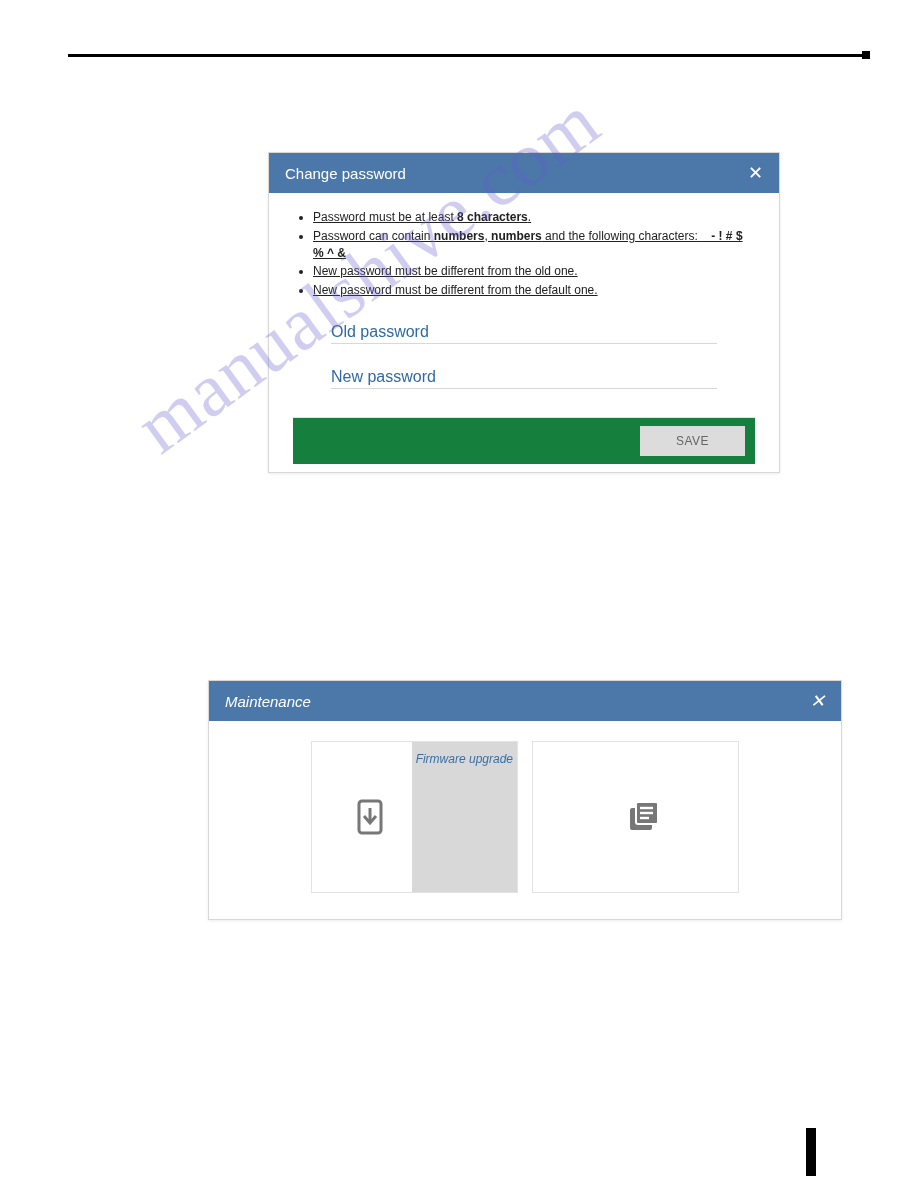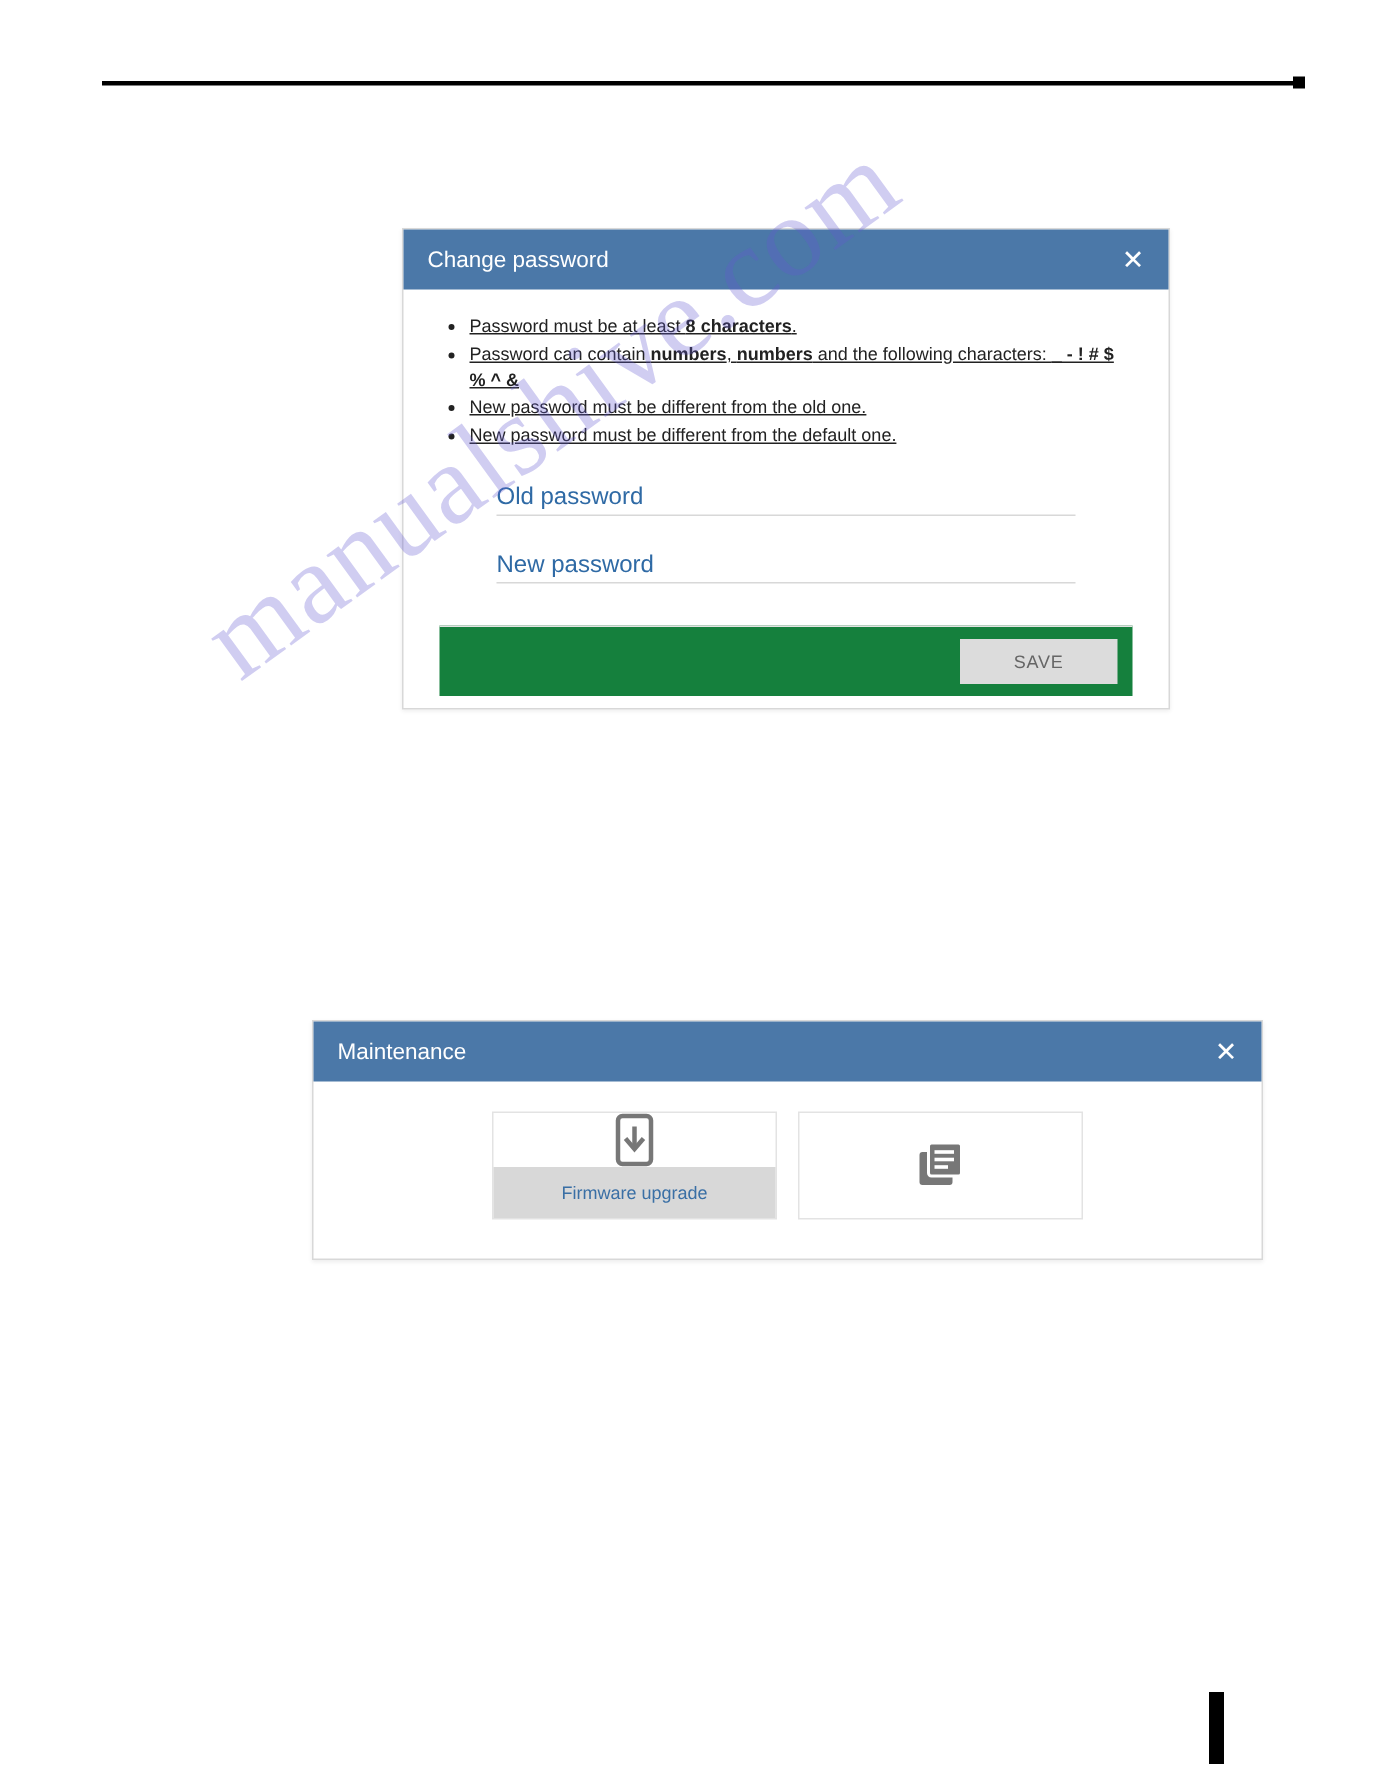--- a/index.html
+++ b/index.html
@@ -82,33 +82,34 @@
     display: inline-block;
     background: #dcdcdc;
     color: #666;
     font-size: 12px;
     letter-spacing: .5px;
     padding: 8px 36px;
     border: none;
   }
 
   
-  #dlg-maint { top: 680px; left: 208px; width: 632px; }
+  #dlg-maint { top: 680px; left: 208px; width: 632px; font-style: italic; }
   #dlg-maint .dialog-header { height: 40px; }
   #dlg-maint .dialog-body {
     padding: 20px 16px 26px 16px;
     display: flex;
     gap: 14px;
     justify-content: center;
   }
   .card {
     width: 188px;
     border: 1px solid #e3e3e3;
     display: flex;
-    flex-direction: column;
+    flex-direction: row;
+    padding-left: 17px;
   }
   .card-icon {
     flex: 1;
     height: 150px;
     display: flex;
     align-items: center;
     justify-content: center;
     color: #777;
   }
   .card-label {

